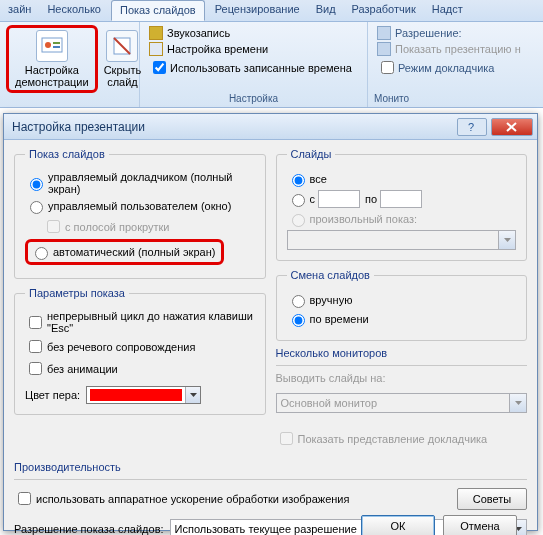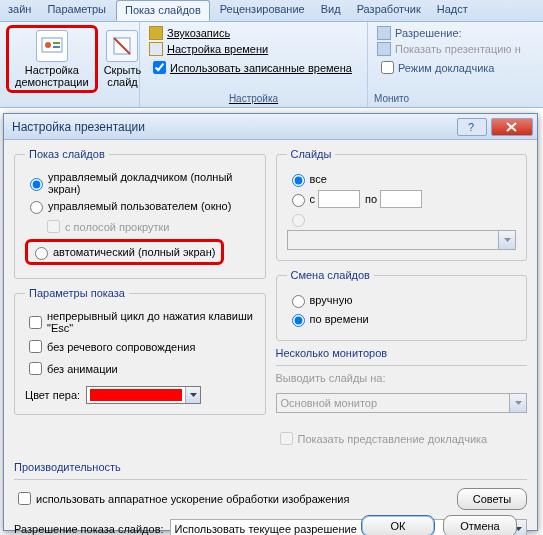--- a/index.html
+++ b/index.html
@@ -51,32 +51,32 @@
   .combo.disabled { background:#f0f0f0; color:#9a9a9a; }
 
   .pen-row { display:flex; align-items:center; margin-top:8px; }
   .pen-sample { width:115px; height:18px; border:1px solid #7a7a7a; background:#fff; display:flex; align-items:center; margin-left:6px; position:relative; }
   .pen-sample .swatch { flex:1; height:12px; margin:0 3px; background:#ff0000; }
   .pen-sample .caret { width:15px; height:100%; background:linear-gradient(#f0f4fa,#cfdced); border-left:1px solid #abadb3; display:flex;align-items:center;justify-content:center; }
 
   .section-label { color:#1a3a88; margin: 6px 0 2px; }
 
   .dlg-buttons { position:absolute; right:20px; bottom:10px; display:flex;margin-top:35px; }
-  .btn { width:74px; height:22px; border:1px solid #8a8a8a; background:linear-gradient(#fdfdfd,#e3e3e3); border-radius:8px; margin-left:8px; display:flex;align-items:center;justify-content:center; cursor:pointer; }
+  .btn { width:74px; height:22px; border:1px solid #8a8a8a; background:linear-gradient(#fdfdfd,#e3e3e3); border-radius:2px; margin-left:8px; display:flex;align-items:center;justify-content:center; cursor:pointer; }
   .btn.default { border:1px solid #2f6fb0; box-shadow: inset 0 0 0 1px #9cc6ea; }
 
   .sep { height:1px; background:#c8c8c8; margin:6px 0; }
   .caret svg, .tb-btn svg { display:block; }
 </style>
 </head>
 <body>
 
 <div class="ribbon-tabs">
   <div class="ribbon-tab">зайн</div>
-  <div class="ribbon-tab">Параметры</div>
+  <div class="ribbon-tab">Несколько</div>
   <div class="ribbon-tab active hl-red" style="margin:0 2px;">Показ слайдов</div>
   <div class="ribbon-tab">Рецензирование</div>
   <div class="ribbon-tab">Вид</div>
   <div class="ribbon-tab">Разработчик</div>
   <div class="ribbon-tab">Надст</div>
 </div>
 
 <div class="ribbon">
   <div class="ribbon-group" style="width:140px;">
     <div style="display:flex;">
@@ -95,21 +95,21 @@
         <div class="ico" style="background:#f4f8fc;">
           <svg width="24" height="24">
               <rect x="4" y="4" width="16" height="16" fill="#fff" stroke="#7aa0d0"></rect>
               <line x1="4" y1="4" x2="20" y2="20" stroke="#c04030" stroke-width="2"></line>
             </svg>
         </div>
         <span><span>Скрыть</span><br><span>слайд</span></span>
       </div>
     </div>
   </div>
-  <div class="ribbon-group" style="flex:1;text-decoration:underline;">
+  <div class="ribbon-group" style="flex:1;">
     <div>
       <div class="small-btn">
           <span class="mini-ico" style="background:#d0b030;"></span>
           <span>Звукозапись</span>
         </div>
       <div class="small-btn">
           <span class="mini-ico" style="background:#e0e8f4;"></span>
           <span>Настройка времени</span>
         </div>
       <div class="small-btn">
@@ -215,20 +215,21 @@
             </label>
           <div class="radio">
             <input type="radio" name="sl" style="">
             <span>с</span>
             <input class="inline-inp" style="">
             <span>по</span>
             <input class="inline-inp" style="">
           </div>
           <label class="radio disabled">
               <input type="radio" name="sl" disabled="" style="">
+              <span>произвольный показ:</span>
             </label>
           <div class="combo disabled">
               <span></span>
               <div class="caret">
                 <svg width="7" height="4">
                   <polygon points="0,0 7,0 3.5,4" fill="#909090"></polygon>
                 </svg>
               </div>
             </div>
         </fieldset>

